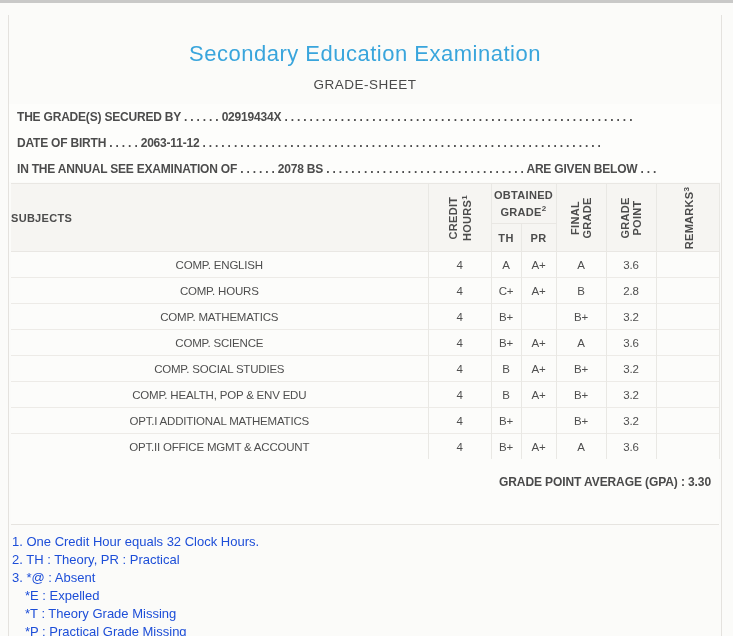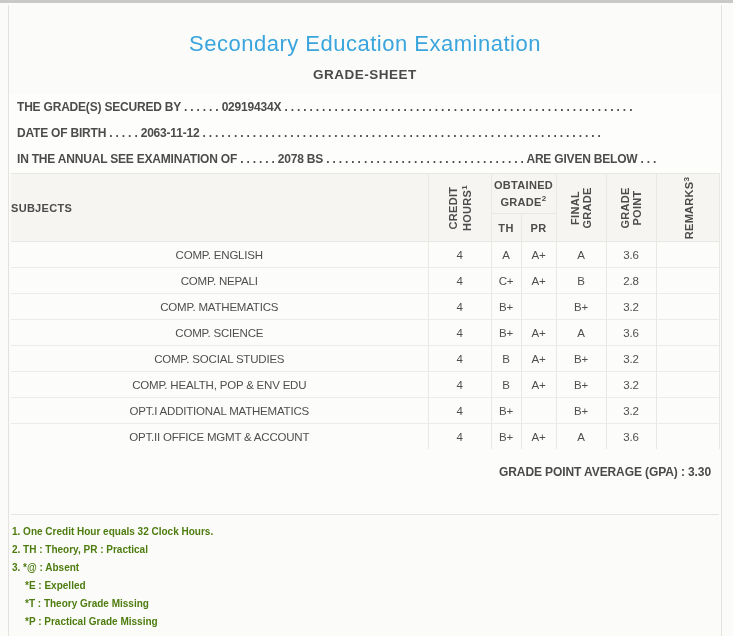--- a/index.html
+++ b/index.html
@@ -3,32 +3,32 @@
 <meta charset="utf-8">
 <style>
   html,body { margin:0; padding:0; }
   body {
     width:733px; height:636px; position:relative; overflow:hidden;
     background:#fbfbf9; color:#4c4c4c;
     font-family:"Liberation Sans", sans-serif;
   }
   .top-strip { position:absolute; top:0; left:0; right:0; height:3px; background:#c9c9c8; }
   .card {
-    position:absolute; top:5px; left:8px; width:714px; bottom:0;
+    position:absolute; top:15px; left:8px; width:714px; bottom:0;
     background:#fbfbf9;
     border-left:1px solid #e4e2de; border-right:1px solid #e4e2de;
     box-sizing:border-box;
   }
   .title {
     margin-top:26px; text-align:center;
     font-size:22px; letter-spacing:0.5px; color:#39a5dc; font-weight:normal;
   }
   .subtitle {
     margin-top:10px; text-align:center;
-    font-size:13.5px; font-weight:bold; letter-spacing:0.5px; color:#4a4a4a;
+    font-size:13.5px; font-weight:normal; letter-spacing:0.5px; color:#4a4a4a;
   }
   .info { margin-top:12px; background:#fdfdfb; }
   .info-line {
     height:26px; line-height:26px; padding-left:8px;
     font-size:12px; font-weight:bold; letter-spacing:-0.2px;
     white-space:nowrap; overflow:hidden; color:#4c4c4c;
   }
   table.grades {
     margin:1px 2px 0 2px; border-collapse:collapse; table-layout:fixed;
     width:708px; background:#fcfcfa;
@@ -57,21 +57,21 @@
   .obt-top { height:39px; vertical-align:middle; line-height:13px;margin-left:8px; }
   .thpr { height:27px; }
   .summary {
     margin:0 2px; background:#fcfcfa; height:66px; box-sizing:border-box;
     border-bottom:1px solid #e6e4e0; text-align:right;
     padding:16px 8px 8px 0;
   }
   .gpa-line { font-size:12px; font-weight:bold; color:#4a4a4a; letter-spacing:-0.1px; }
   .result-line { font-size:12px; font-weight:bold; color:#4a4a4a; margin-top:7px; }
   .footnotes { padding:8px 0 0 3px; }
-  .footnote { font-size:10px; line-height:18px; color:#4d7c0f;font-weight:bold; }
+  .footnote { font-size:13px; line-height:18px; color:#1d4ed8; }
   .footnote.indent { padding-left:13px; }
 </style>
 </head>
 <body>
 
 <div class="top-strip"></div>
 
 <div class="card">
 
   <div class="title">Secondary Education Examination</div>
@@ -137,21 +137,21 @@
       <tr>
         <td class="subject">COMP. ENGLISH</td>
         <td class="bl">4</td>
         <td class="bl">A</td>
         <td class="bl">A+</td>
         <td class="bl">A</td>
         <td class="bl">3.6</td>
         <td class="bl br"></td>
       </tr>
       <tr>
-        <td class="subject">COMP. NEPALI</td>
+        <td class="subject">COMP. HOURS</td>
         <td class="bl">4</td>
         <td class="bl">C+</td>
         <td class="bl">A+</td>
         <td class="bl">B</td>
         <td class="bl">2.8</td>
         <td class="bl br"></td>
       </tr>
       <tr>
         <td class="subject">COMP. MATHEMATICS</td>
         <td class="bl">4</td>

